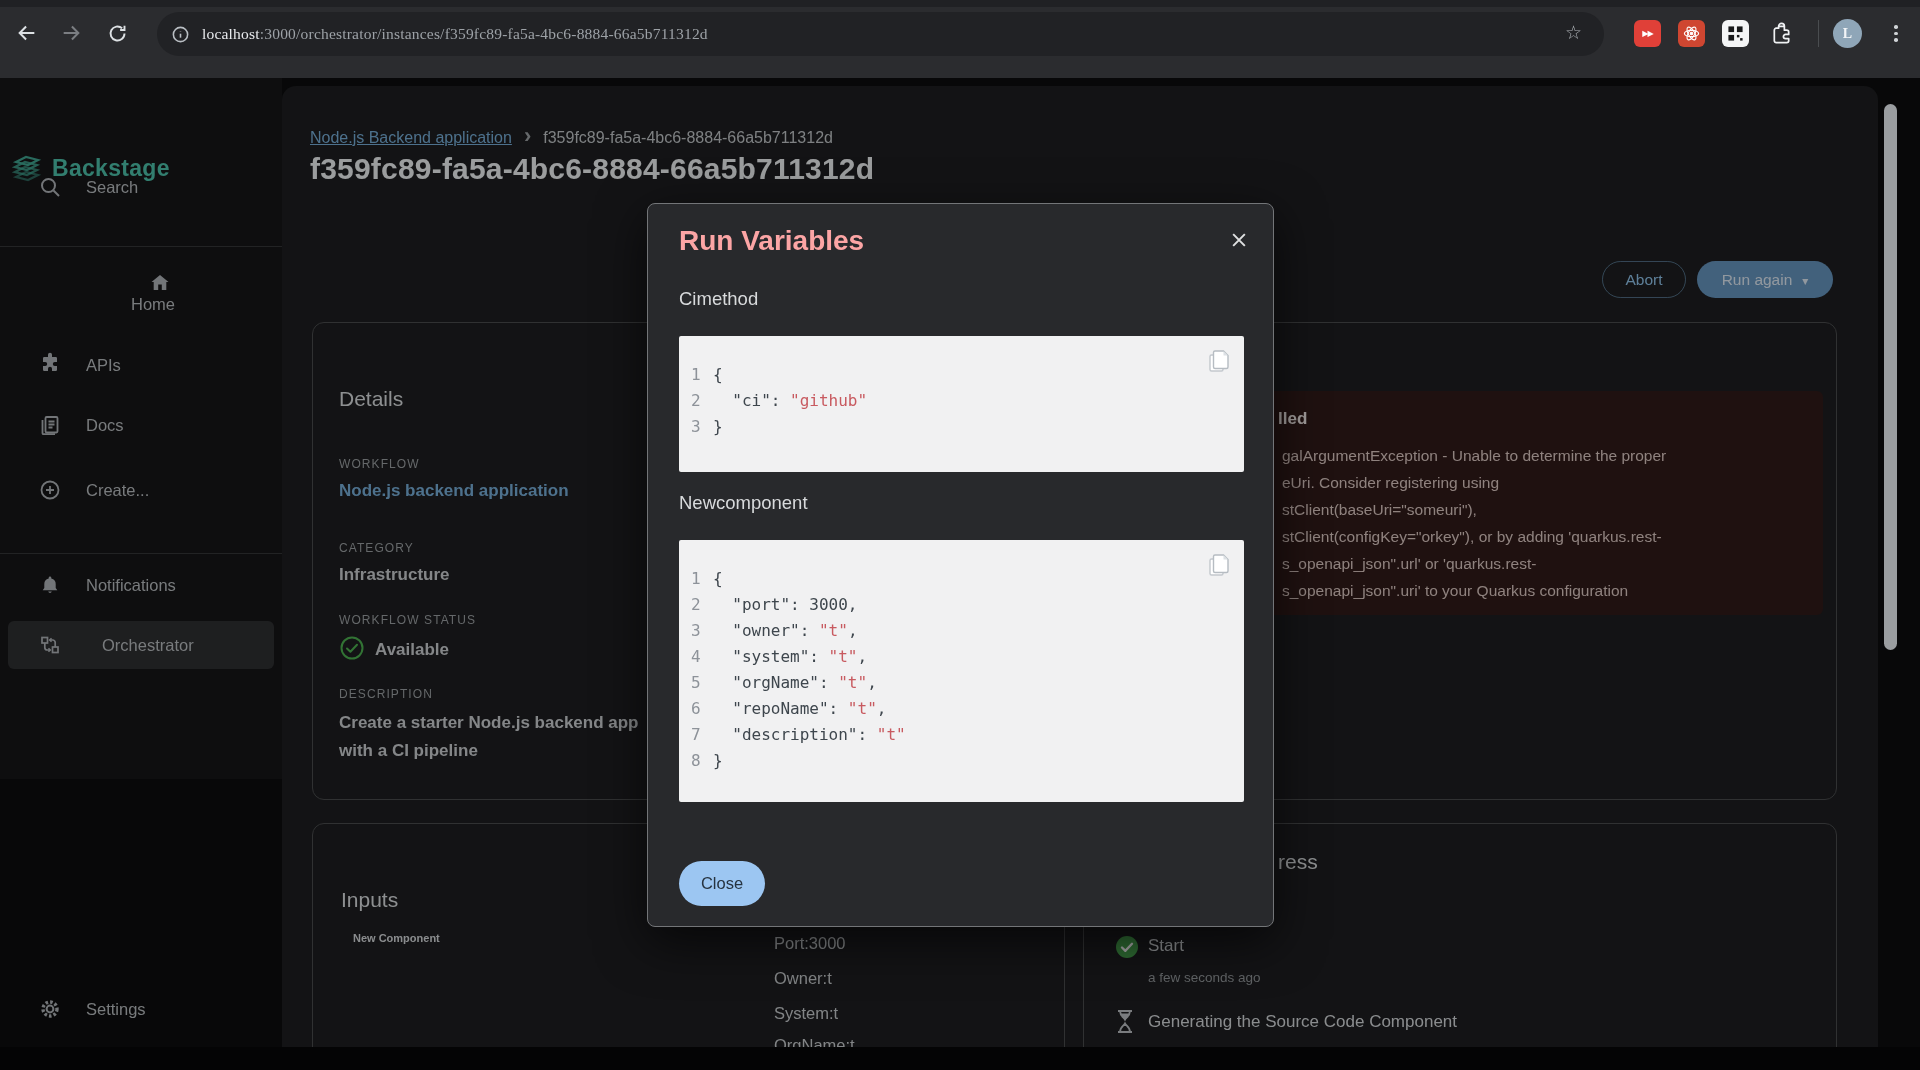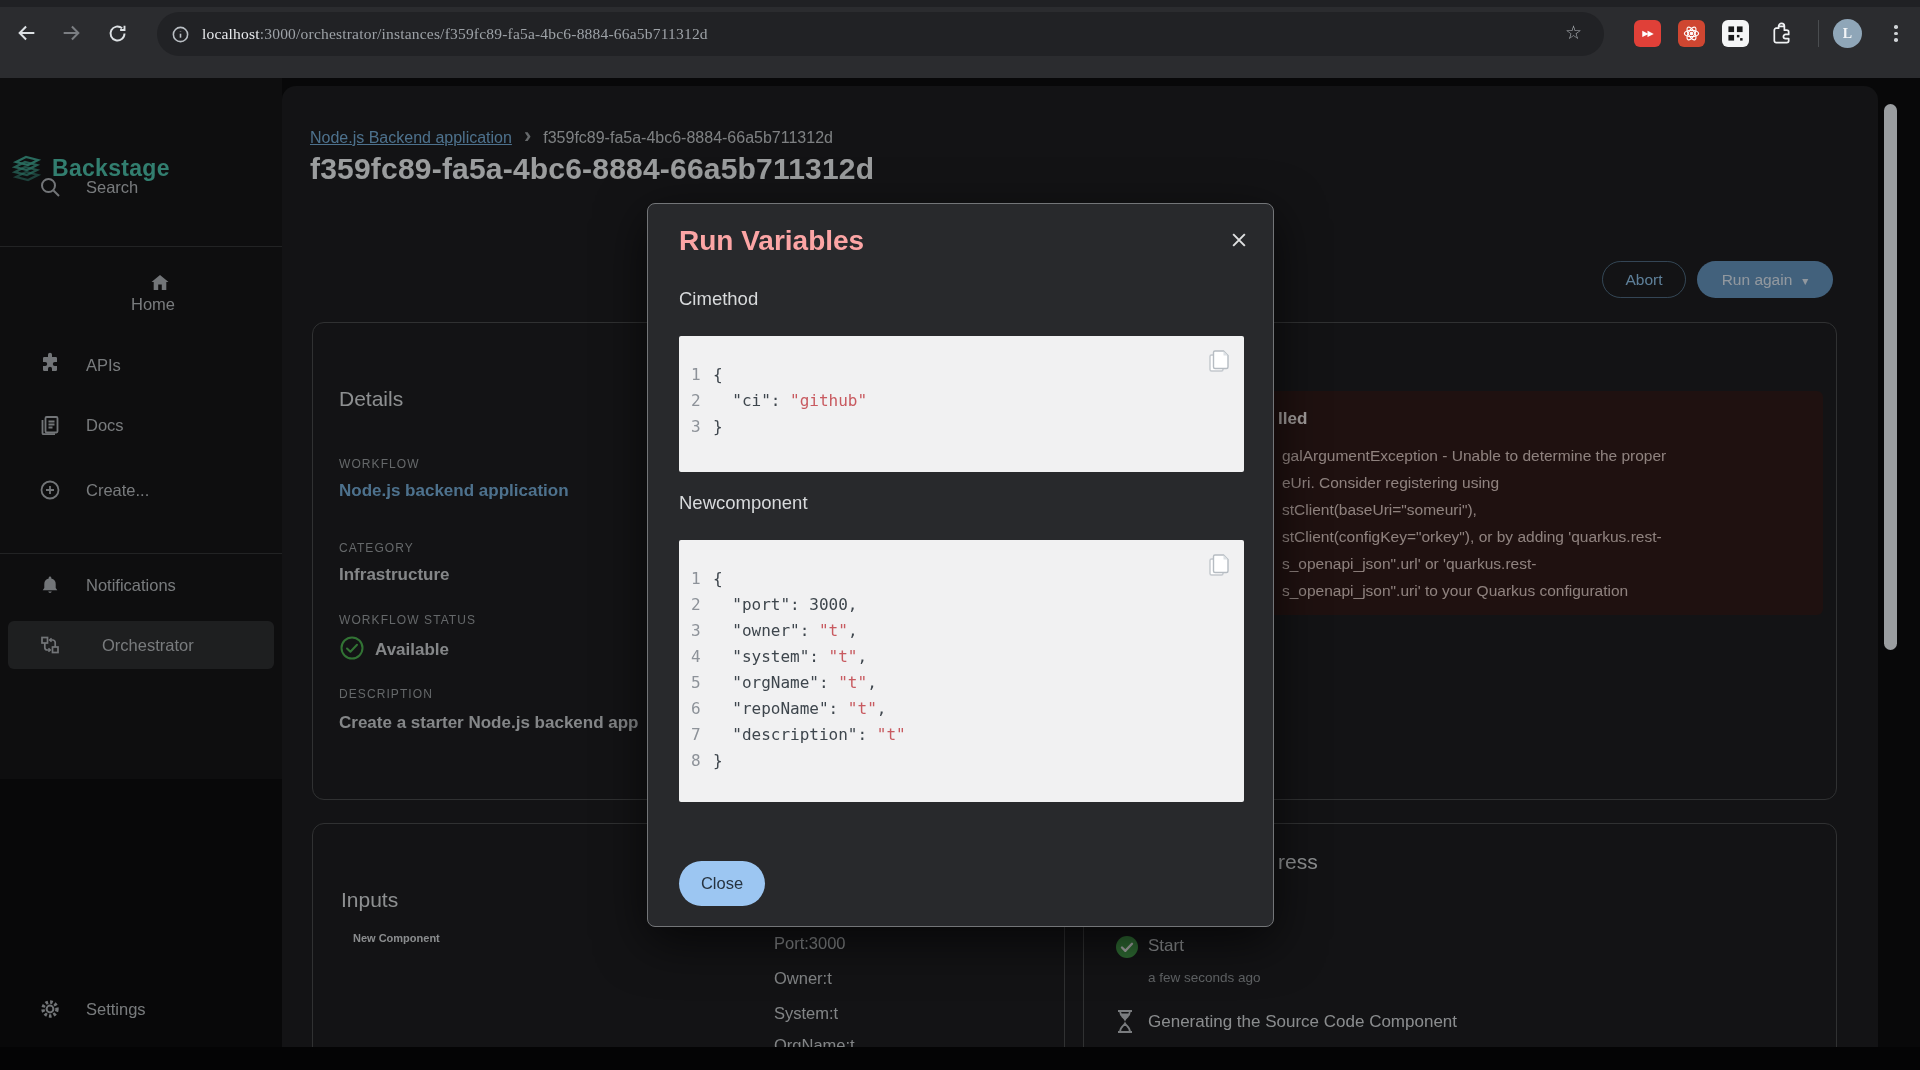--- a/index.html
+++ b/index.html
@@ -268,20 +268,21 @@
           <div class="status-row" style="top: 312px;">
             <span><svg width="26" height="26" viewBox="0 0 26 26" fill="none" stroke="var(--green)" stroke-width="2">
                 <circle cx="13" cy="13" r="10.5"></circle>
                 <path d="M8 13.5l3.4 3.3 6.6-7" stroke-linecap="round" stroke-linejoin="round"></path>
               </svg></span>
             <span class="txt">Available</span>
           </div>
           <div class="fld-label" style="top: 364px;">Description</div>
           <div class="fld-value desc" style="top: 386px;">
             <div>Create a starter Node.js backend app</div>
+            <div>with a CI pipeline</div>
           </div>
         </div>
     </div>
 
     <div class="card" style="left:1083px; top:255px; width:754px; height:478px;">
       <div class="error-box">
         <div class="err-heading">lled</div>
         <div id="error-lines">
             <div class="err-line" style="top: 56px;">galArgumentException - Unable to determine the proper</div>
             <div class="err-line" style="top: 83px;">eUri. Consider registering using</div>

